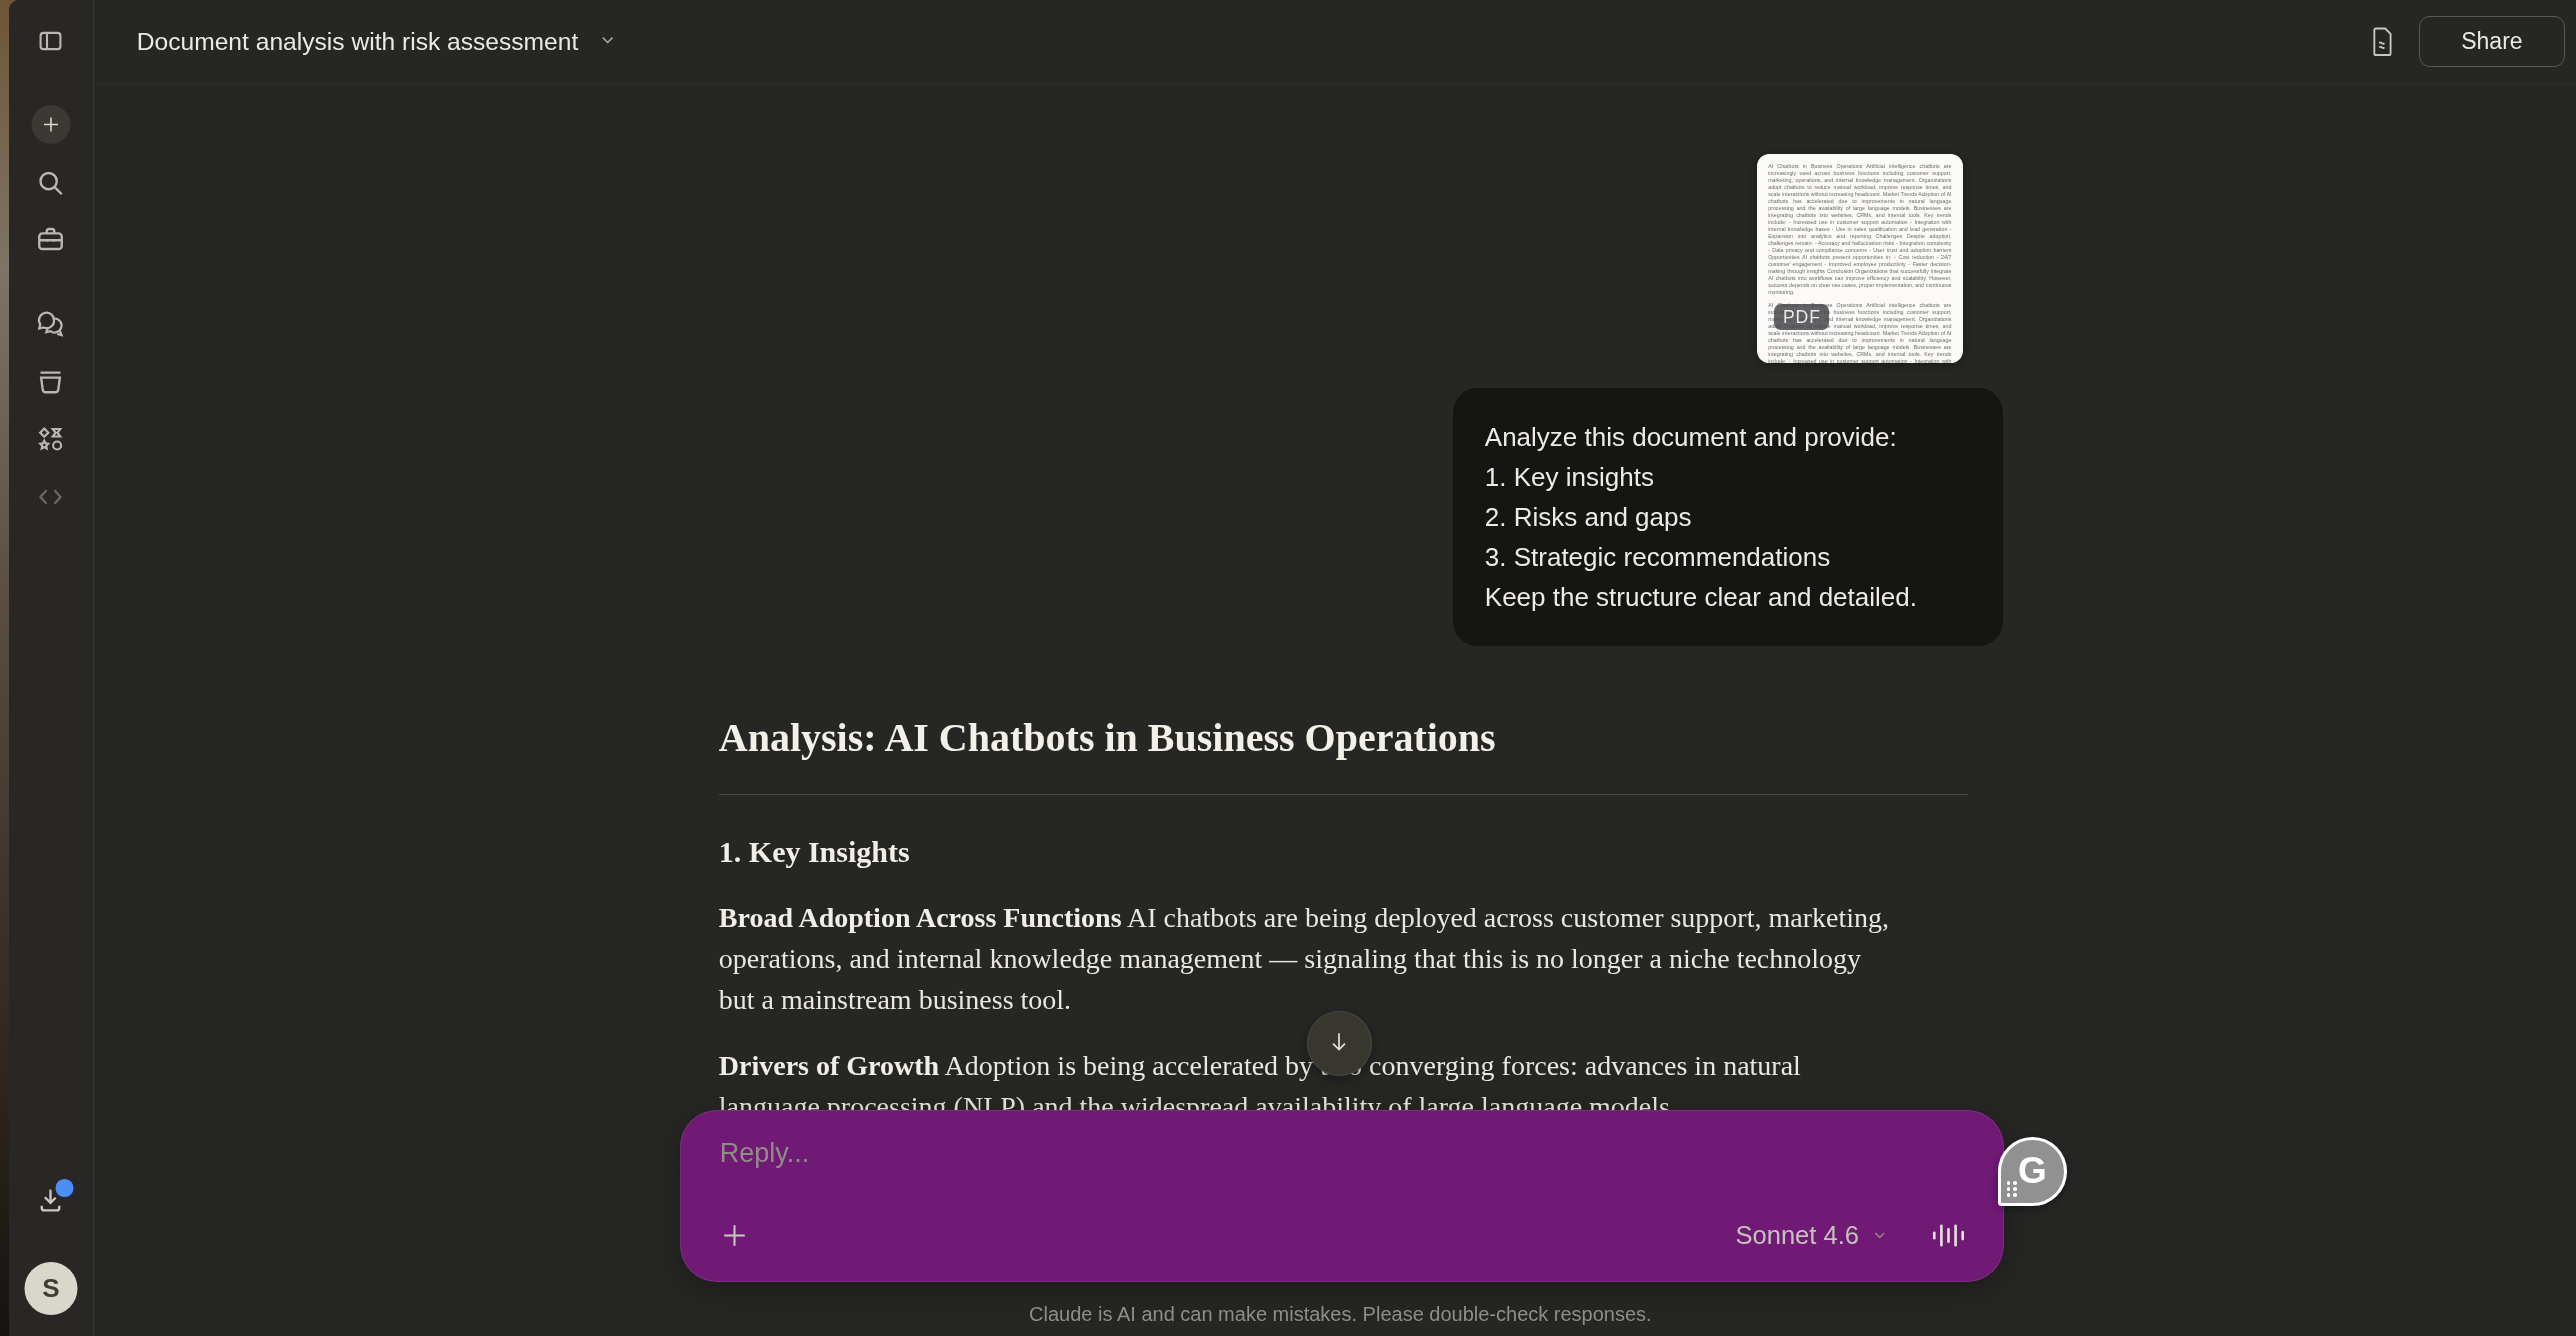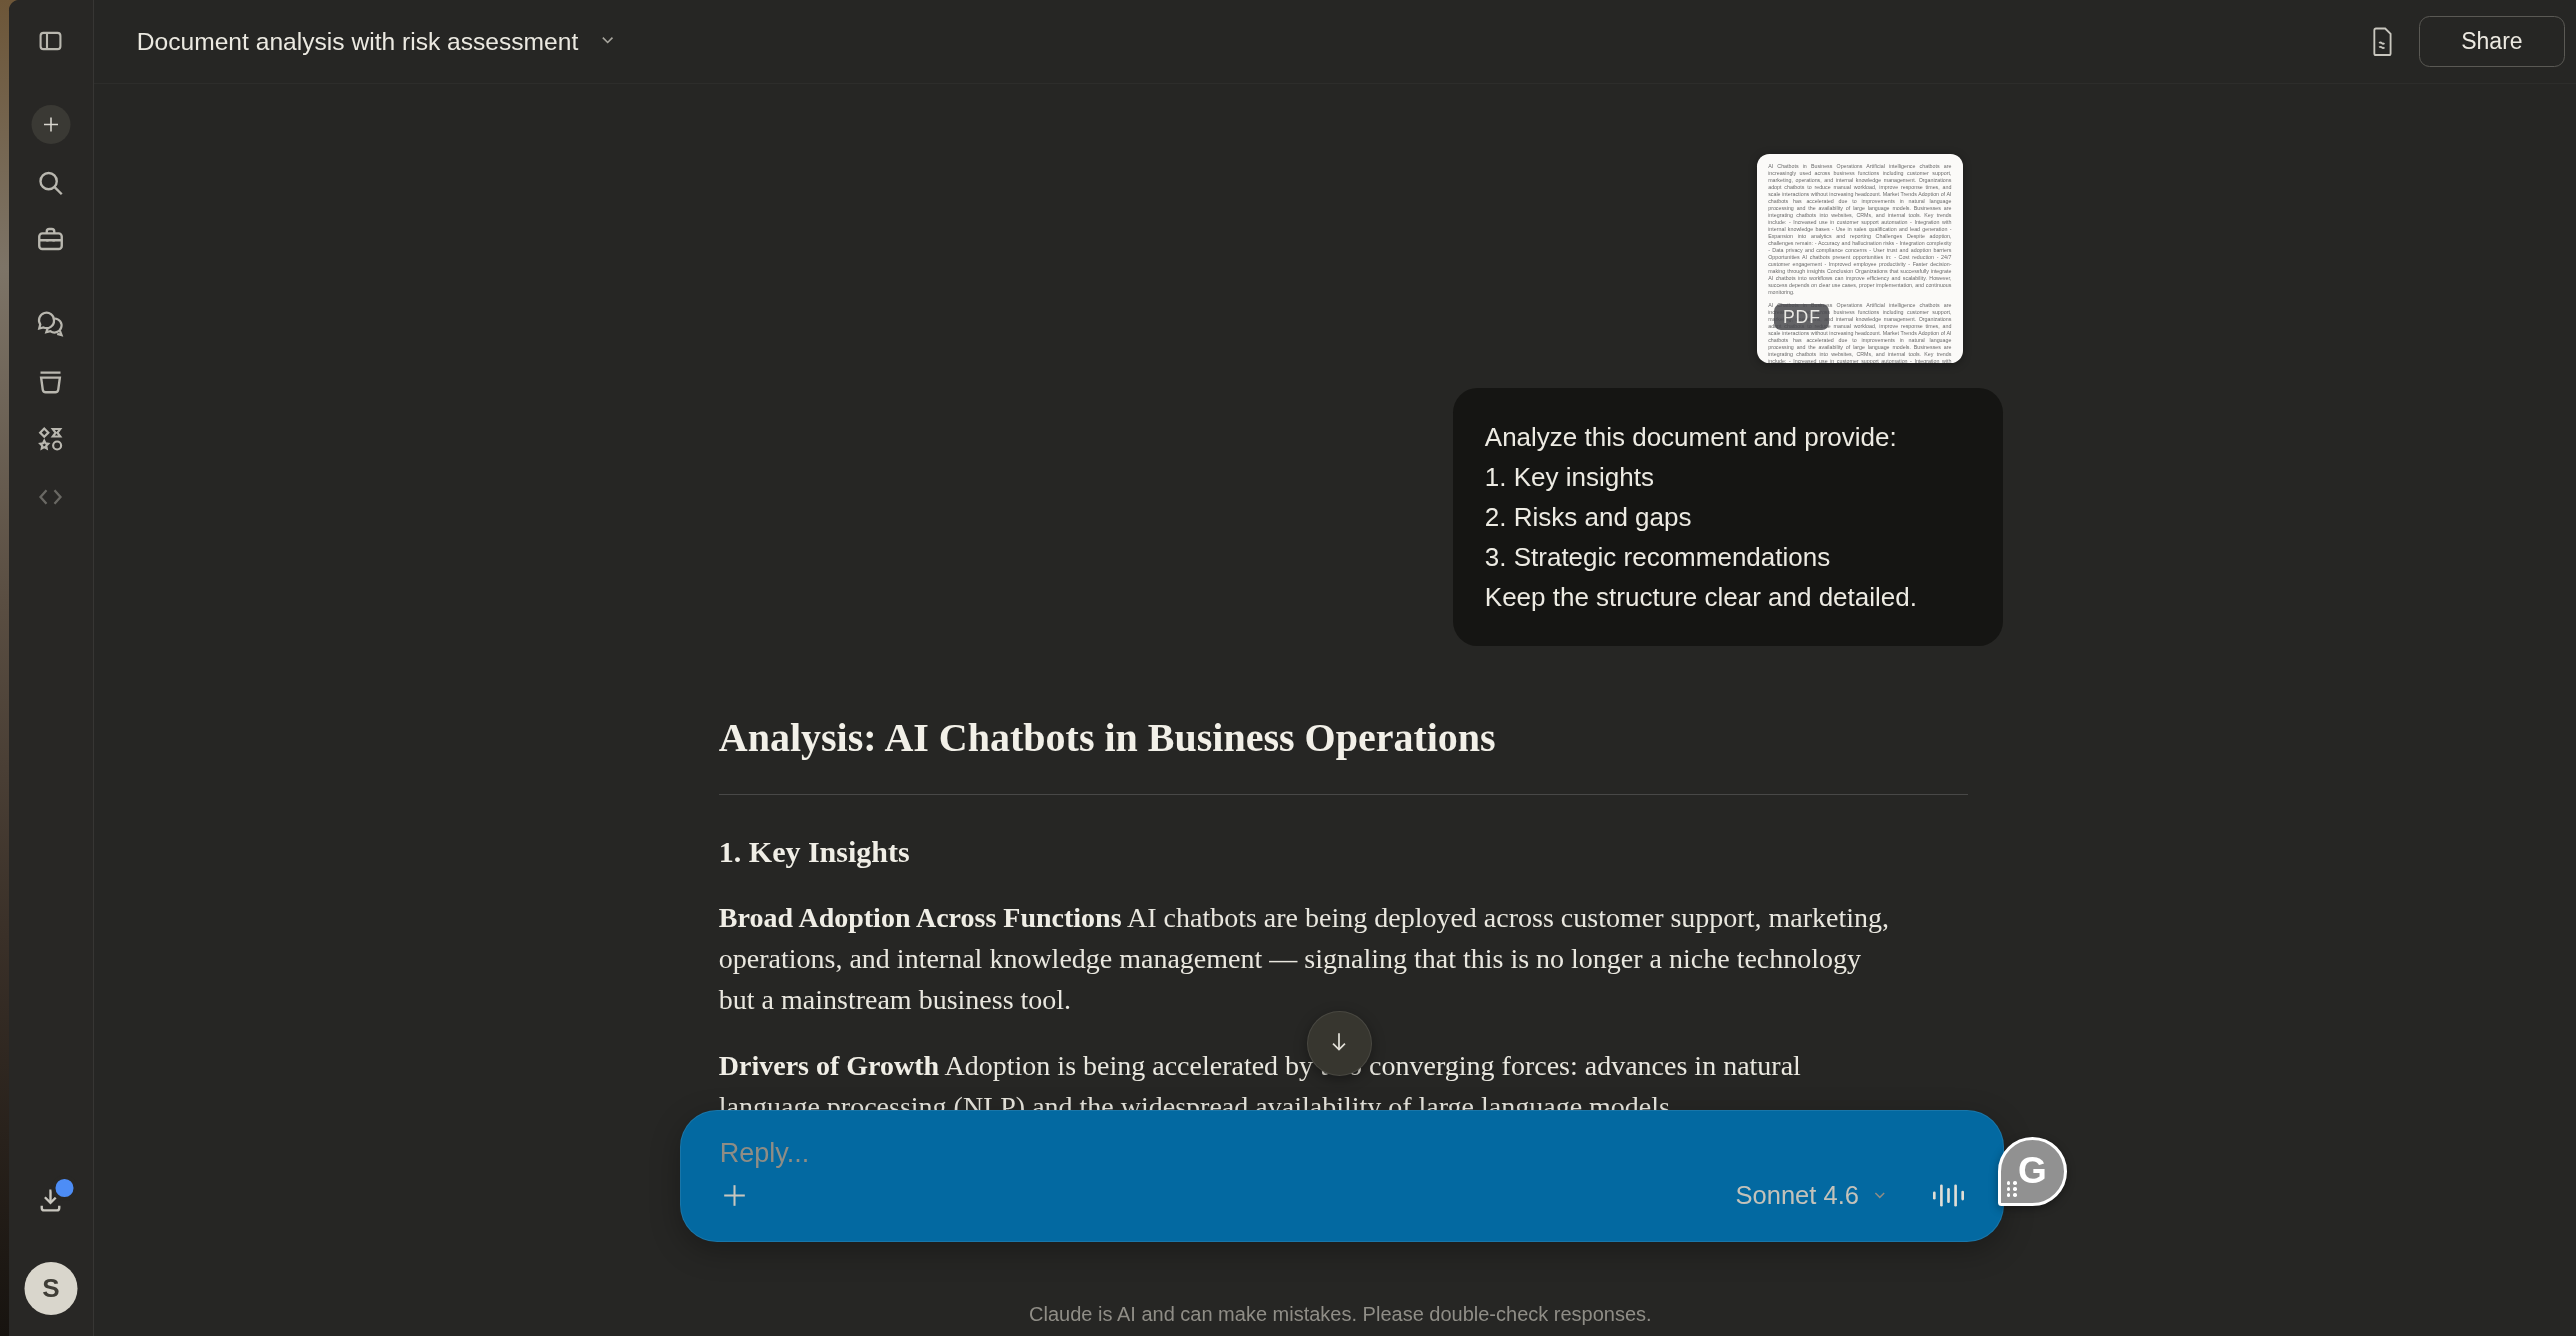--- a/index.html
+++ b/index.html
@@ -62,22 +62,22 @@
   .resp-p b{color:#f0eee6;}
   .p1{top:897px;}
   .p2{top:1045px;}
 
   
   .scroll-down{position:absolute;left:1213px;top:1011px;width:63px;height:63px;border-radius:50%;
     background:#37362f;border:0.9px solid rgba(255,255,255,0.09);display:flex;align-items:center;
     justify-content:center;color:#e3e1d9;cursor:pointer;box-shadow:0 3.5px 12.3px rgba(0,0,0,.35);z-index:6;}
 
   
-  .composer{position:absolute;left:586px;top:1110px;width:1324px;height:132px;box-sizing:border-box;
-    background:#0369a1;border:0.9px solid rgba(255,255,255,0.09);border-radius:37px;z-index:8;
+  .composer{position:absolute;left:586px;top:1110px;width:1324px;height:172px;box-sizing:border-box;
+    background:#701a75;border:0.9px solid rgba(255,255,255,0.09);border-radius:37px;z-index:8;
     box-shadow:0 8.8px 30px rgba(0,0,0,0.28);}
   .composer input{position:absolute;left:37px;top:26px;width:967px;background:transparent;border:none;
     outline:none;color:#ece9e1;font-size:27px;font-family:"Liberation Sans",sans-serif;}
   .composer input::placeholder{color:#8f8d85;}
   .composer-row{position:absolute;left:37px;right:35px;bottom:26px;display:flex;align-items:center;}
   .attach-plus{color:#c8c6be;cursor:pointer;display:flex;}
   .model-select{margin-left:auto;display:flex;align-items:flex-start;gap:12.3px;color:#c4c2ba;
     font-size:25.5px;cursor:pointer;}
   .model-select .chev{color:#8f8d85;}
   .voice-icon{margin-left:40px;color:#e0ded6;cursor:pointer;display:flex;}

